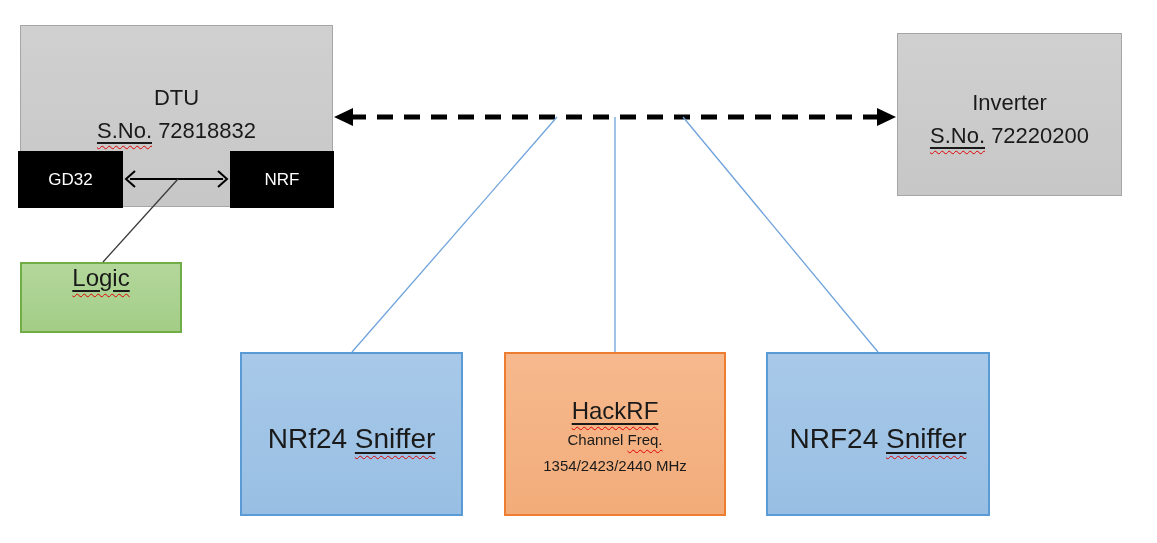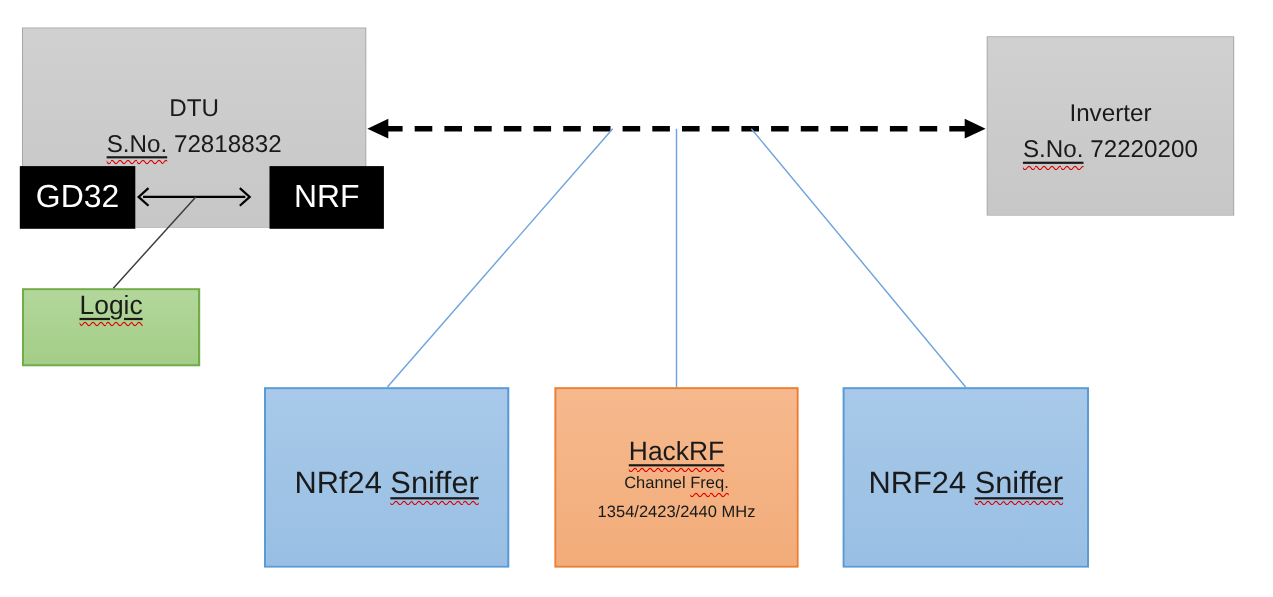--- a/index.html
+++ b/index.html
@@ -14,21 +14,21 @@
   .box { position: absolute; box-sizing: border-box; display: flex; flex-direction: column; align-items: center; text-align: center; }
 
   .gray-box {
     background: linear-gradient(#d0d0d0, #c7c7c7);
     border: 1px solid #a6a6a6;
     font-size: 22px; line-height: 33px;
   }
   .black-box {
     background: #000000;
     color: #ffffff;
-    font-size: 29px;
+    font-size: 17px;
     justify-content: center;
   }
   .green-box {
     background: linear-gradient(#b3d79b, #a3cd87);
     border: 2px solid #70ad47;
     font-size: 24px;
   }
   .blue-box {
     background: linear-gradient(#a8c9e9, #98bfe3);
     border: 2px solid #5b9bd5;
@@ -38,21 +38,21 @@
   .orange-box {
     background: linear-gradient(#f6b98d, #f2ac7a);
     border: 2px solid #ed7d31;
     font-size: 24px; line-height: 33px;
     justify-content: center;
   }
   .sub-line { font-size: 15px; line-height: 26px; }
 
   #dtu-box      { left: 20px;  top: 25px;  width: 313px; height: 182px; padding-top: 55px; }
   #gd32-box     { left: 18px;  top: 151px; width: 105px; height: 57px; }
-  #nrf-box      { left: 230px; top: 151px; width: 104px; height: 57px; margin-left: 15px; }
+  #nrf-box      { left: 230px; top: 151px; width: 104px; height: 57px; }
   #logic-box    { left: 20px;  top: 262px; width: 162px; height: 71px; }
   #inverter-box { left: 897px; top: 33px;  width: 225px; height: 163px; padding-top: 52px; }
   #sniffer-left-box  { left: 240px; top: 352px; width: 223px; height: 164px; padding-top: 8px; }
   #hackrf-box        { left: 504px; top: 352px; width: 222px; height: 164px; padding-top: 4px; }
   #sniffer-right-box { left: 766px; top: 352px; width: 224px; height: 164px; padding-top: 8px; }
 
   
   .u {
     text-decoration-line: underline;
     text-decoration-style: solid;

